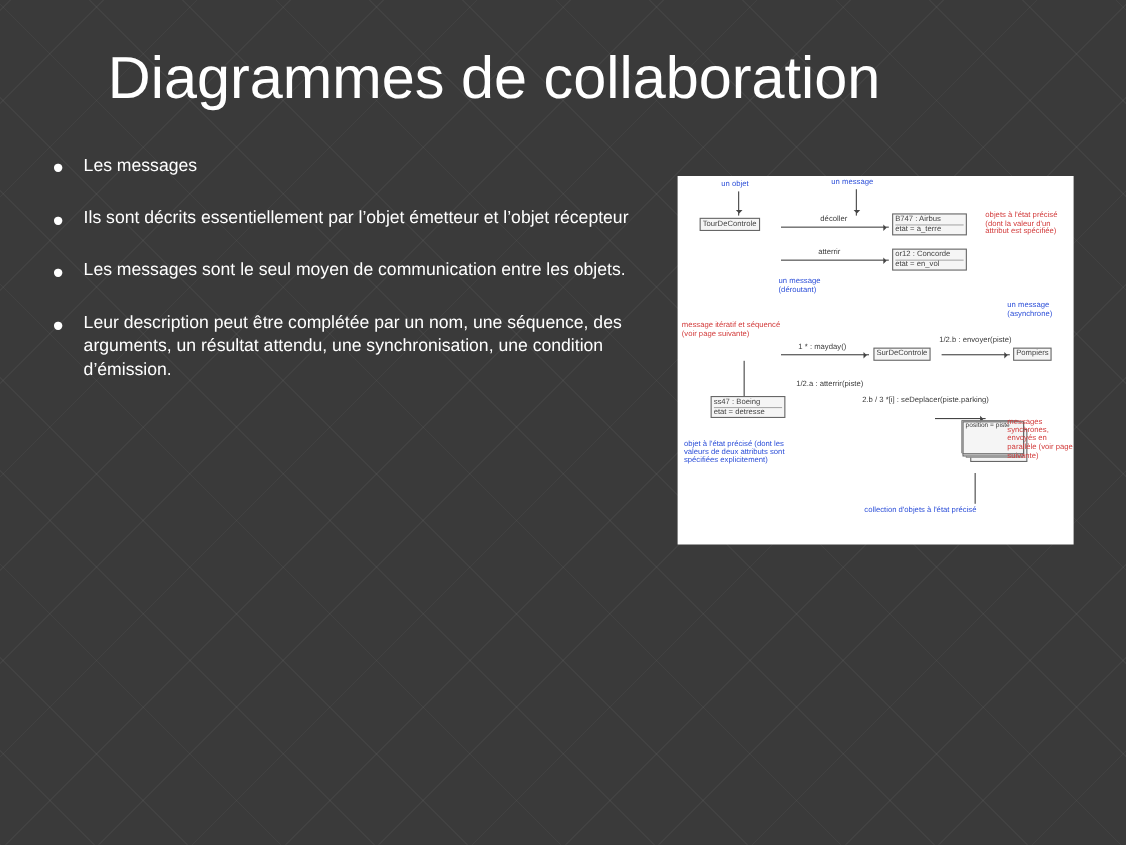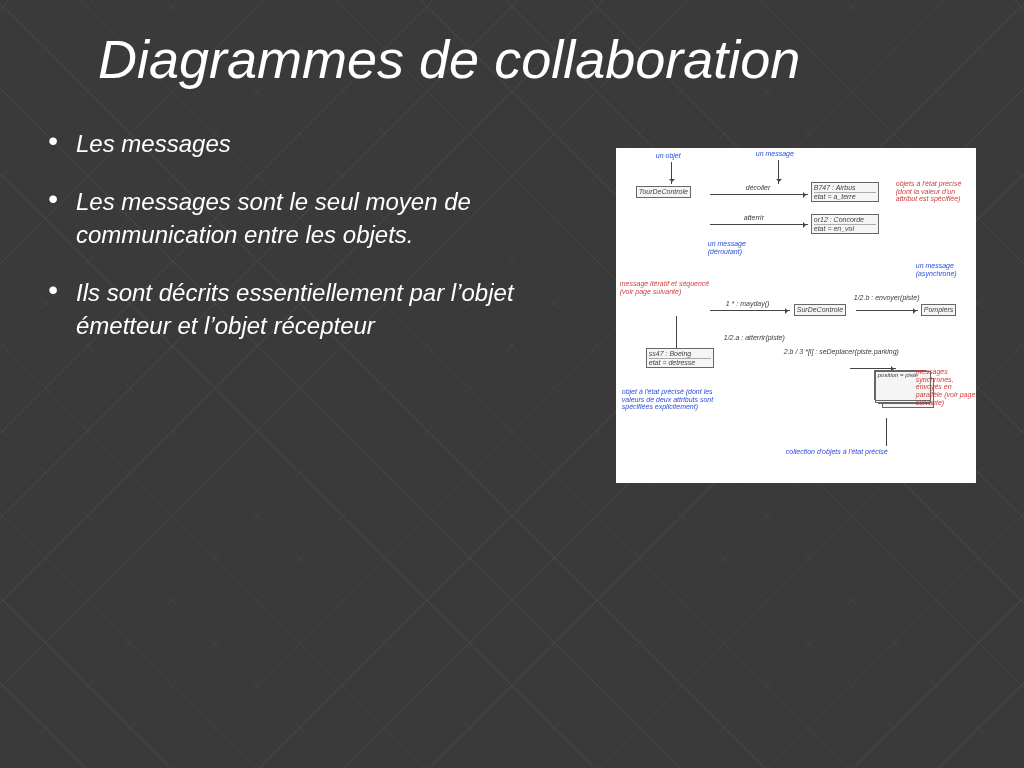--- a/index.html
+++ b/index.html
@@ -19,23 +19,22 @@
     inset: 0;
     background-color: #3a3a3a;
     background-image:
       repeating-linear-gradient(45deg,  rgba(255,255,255,0.04) 0 1px, transparent 1px 60px),
       repeating-linear-gradient(-45deg, rgba(255,255,255,0.04) 0 1px, transparent 1px 60px);
   }
 
   .slide {
     position: absolute;
     inset: 0;
-    padding: 28px 48px 30px 48px;
+    padding: 40px 48px 30px 48px;
     box-sizing: border-box;
-    font-style: italic;
   }
 
   h1.title {
     margin: 0 0 38px 50px;
     font-size: 54px;
     font-weight: 400;
     color: #ffffff;
     white-space: nowrap;
   }
 
@@ -51,21 +50,21 @@
   ul.bullets {
     margin: 0;
     padding: 0;
     list-style: none;
   }
 
   ul.bullets li {
     position: relative;
     padding-left: 28px;
     margin-bottom: 26px;
-    font-size: 24px;
+    font-size: 16px;
     line-height: 1.35;
   }
 
   ul.bullets li::before {
     content: "•";
     position: absolute;
     left: 0;
     top: -6px;
     font-size: 28px;
     color: #ffffff;
@@ -141,22 +140,23 @@
 
 <div class="slide">
 
   <h1 class="title">Diagrammes de collaboration</h1>
 
   <div class="body">
 
     <div class="text-col">
       <ul class="bullets">
         <li>Les messages</li>
+        <li>Ils sont décrits essentiellement par l’objet émetteur et l’objet récepteur</li>
         <li>Les messages sont le seul moyen de communication entre les objets.</li>
-        <li>Ils sont décrits essentiellement par l’objet émetteur et l’objet récepteur</li>
+        <li>Leur description peut être complétée par un nom, une séquence, des arguments, un résultat attendu, une synchronisation, une condition d’émission.</li>
       </ul>
     </div>
 
     <div class="diagram">
 
       <span class="d-label blue" style="left:40px;top:4px;">un objet</span>
       <span class="d-label blue" style="left:140px;top:2px;">un message</span>
 
       <div class="d-varrow" style="left:55px;top:14px;height:22px;"></div>
       <div class="d-varrow" style="left:162px;top:12px;height:24px;"></div>

